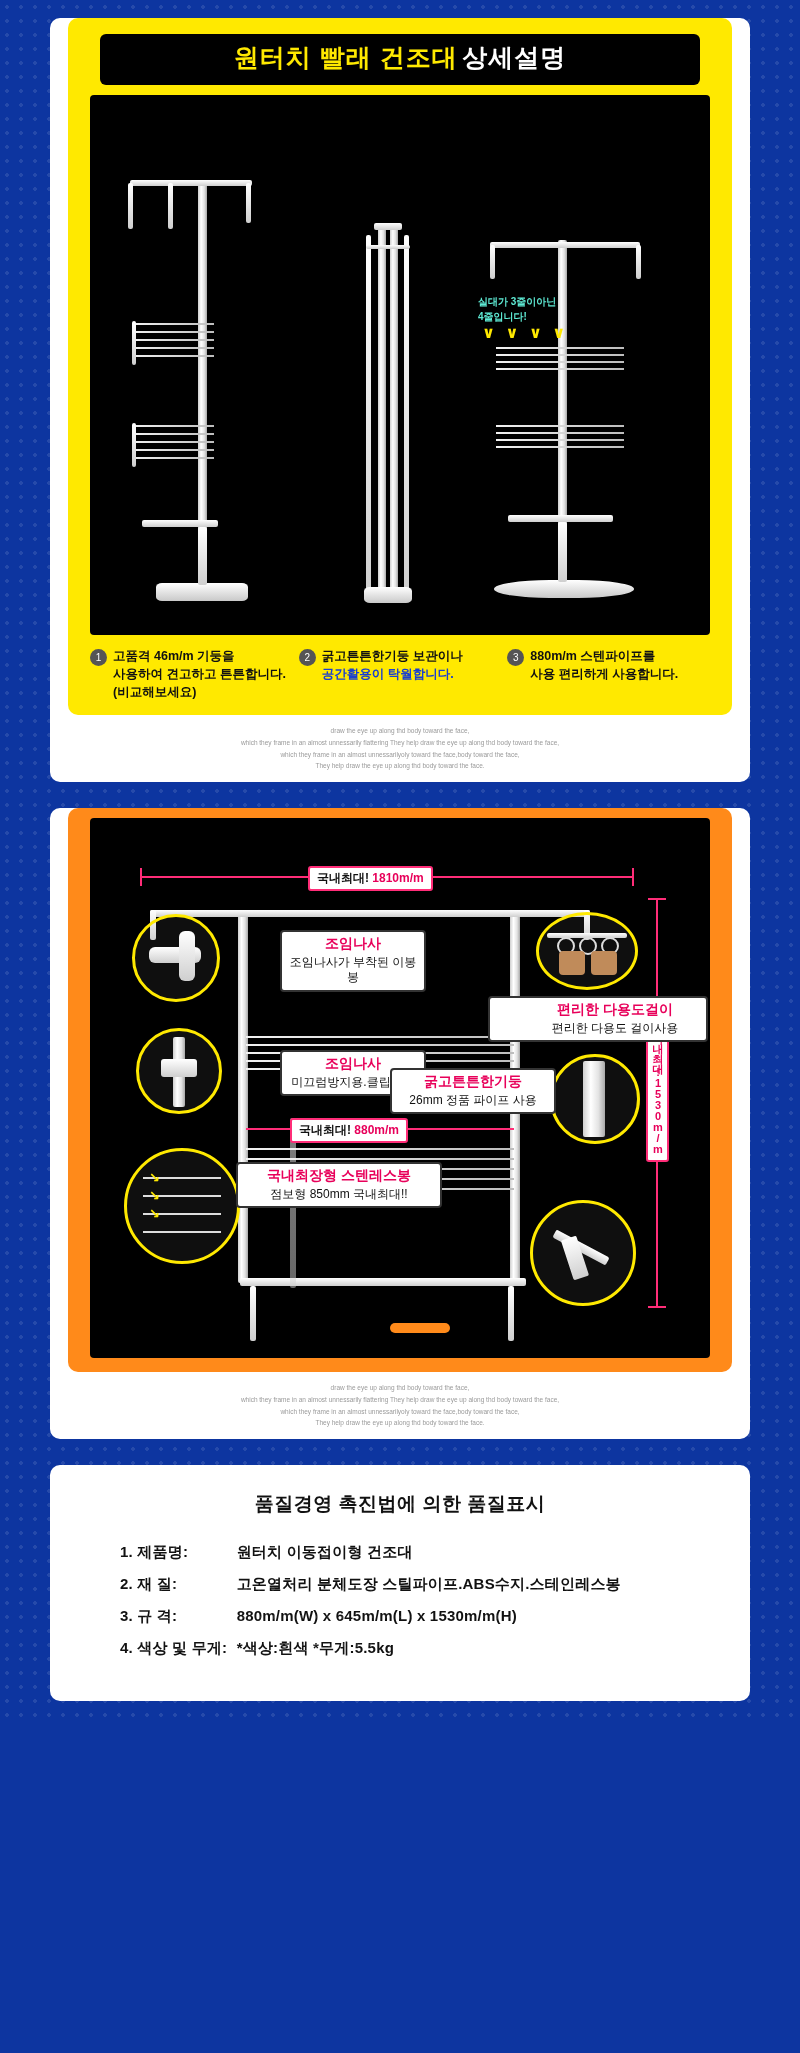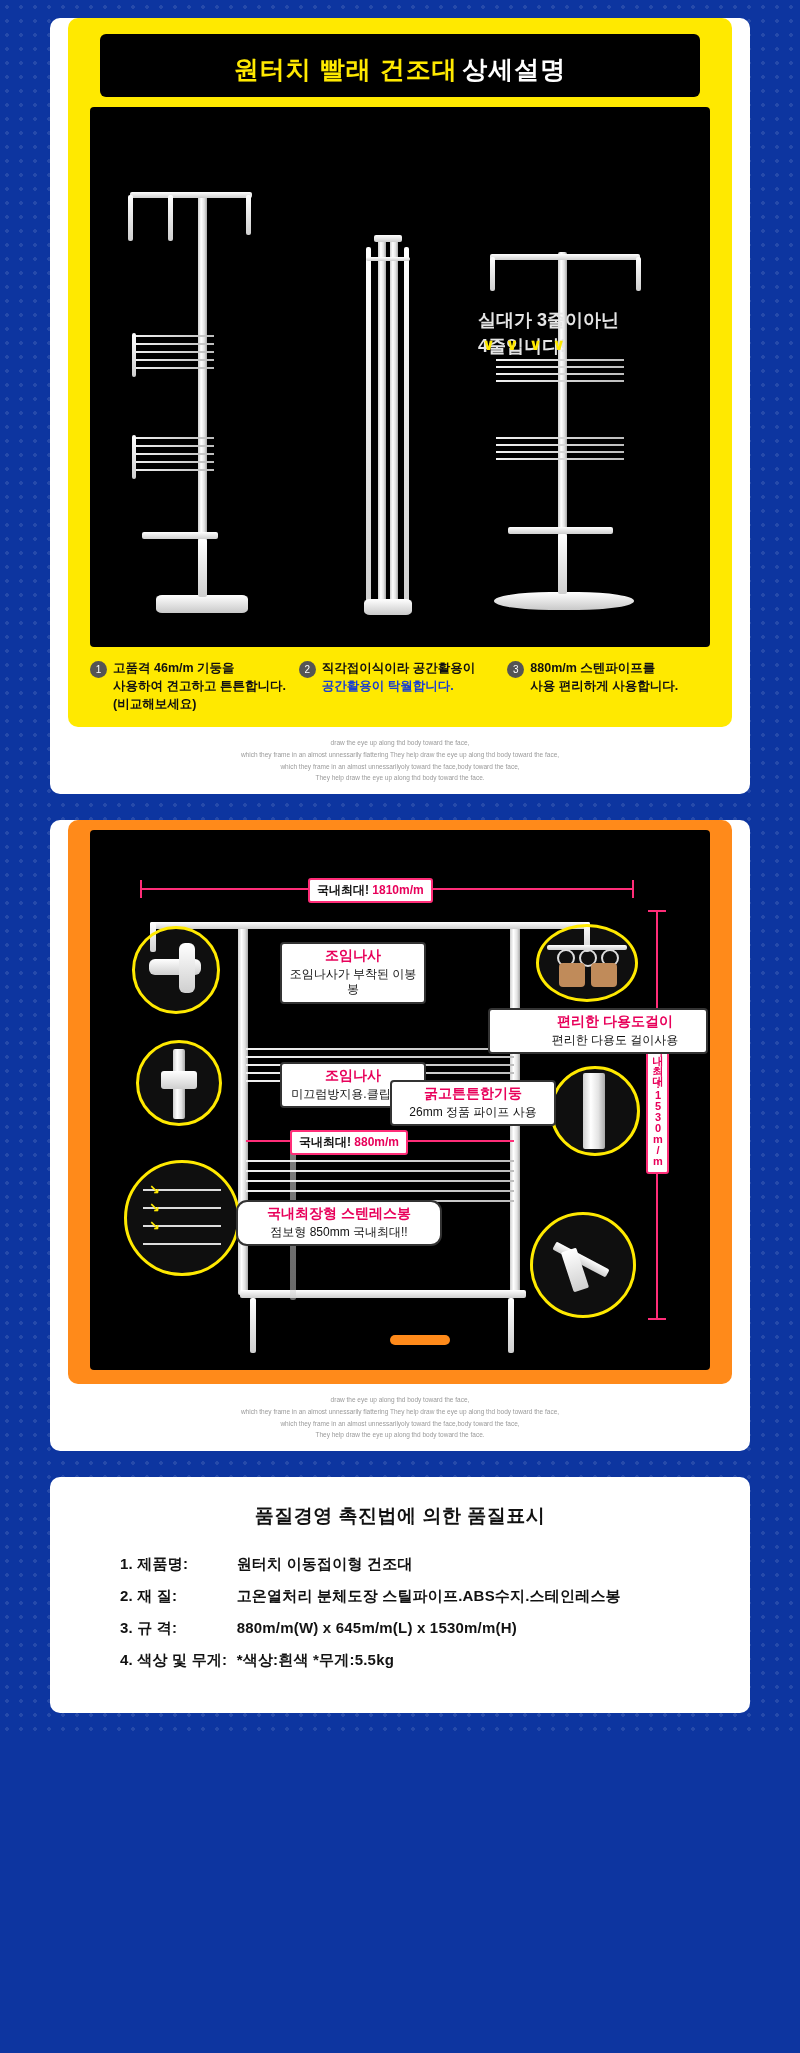--- a/index.html
+++ b/index.html
@@ -2,31 +2,31 @@
 <html><head>
 <meta charset="utf-8">
 <style>
   html,body{margin:0;padding:0;background:#0d35a0;}
   body{width:800px;font-family:"Liberation Sans","DejaVu Sans",sans-serif;}
   .page{width:800px;background:#0d35a0;position:relative;overflow:hidden;}
   .dots{position:absolute;inset:0;background-image:radial-gradient(circle, rgba(255,255,255,0.10) 1.6px, transparent 1.7px);background-size:14px 14px;pointer-events:none;}
   .card1{width:700px;margin:0 auto;background:#fff;border-radius:10px;padding:0 0 10px 0;position:relative;}
   .sect1wrap{padding-top:18px;}
   .yellowbox{width:664px;margin:0 auto;background:#ffe900;border-radius:10px;padding:10px 0 14px 0;}
-  .title-bar{width:600px;margin:6px auto 10px auto;background:#000;border-radius:6px;text-align:center;padding:19px 0 11px 0;}
+  .title-bar{width:600px;margin:6px auto 10px auto;background:#000;border-radius:6px;text-align:center;padding:7px 0 11px 0;}
   .title-bar .t1{color:#ffe900;font-size:25px;font-weight:bold;letter-spacing:1px;}
   .title-bar .t2{color:#fff;font-size:25px;font-weight:bold;letter-spacing:1px;}
   .blackbox{width:620px;margin:0 auto;background:#000;border-radius:4px;position:relative;height:540px;overflow:hidden;}
   .pole{position:absolute;background:linear-gradient(90deg,#cfcfcf,#ffffff 35%,#e3e3e3 70%,#a9a9a9);border-radius:2px;}
   .bar{position:absolute;background:linear-gradient(180deg,#fff,#cfcfcf);border-radius:2px;}
   .shelf{position:absolute;background:rgba(255,255,255,0.0);}
   .shelf i{position:absolute;left:0;right:0;height:2px;background:linear-gradient(90deg,#f2f2f2,#bdbdbd);display:block;}
   .base{position:absolute;background:linear-gradient(180deg,#ffffff,#c9c9c9);border-radius:6px/4px;}
 
-  .callout{position:absolute;color:#e5e5e5;font-size:18px;font-weight:bold;line-height:1.45;}
+  .callout{position:absolute;color:#5eead4;font-size:10px;font-weight:bold;line-height:1.45;}
   .arrowsY{position:absolute;color:#ffe900;font-size:16px;line-height:11px;font-weight:bold;}
 
   .feats{display:flex;width:620px;margin:12px auto 0 auto;gap:6px;}
   .feat{flex:1;display:flex;gap:6px;align-items:flex-start;}
   .num{flex:0 0 auto;width:17px;height:17px;border-radius:50%;background:#555;color:#fff;font-size:10px;line-height:17px;text-align:center;margin-top:2px;}
   .ftxt{font-size:12.5px;font-weight:bold;color:#111;line-height:1.45;}
   .ftxt .blue{color:#1a3fd0;}
   .fineprint{width:640px;margin:10px auto 0 auto;text-align:center;color:#9a9a9a;font-size:6.5px;line-height:1.8;}
 
   
@@ -140,21 +140,21 @@
             <div class="num">1</div>
             <div class="ftxt">
               <div>고품격 46m/m 기둥을</div>
               <div>사용하여 견고하고 튼튼합니다.</div>
               <div>(비교해보세요)</div>
             </div>
           </div>
           <div class="feat">
             <div class="num">2</div>
             <div class="ftxt">
-              <div>직각접이식이라 공간활용이</div>
+              <div>굵고튼튼한기둥 보관이나</div>
               <div class="blue">공간활용이 탁월합니다.</div>
             </div>
           </div>
           <div class="feat">
             <div class="num">3</div>
             <div class="ftxt">
               <div>880m/m 스텐파이프를</div>
               <div>사용 편리하게 사용합니다.</div>
             </div>
           </div>
@@ -267,21 +267,21 @@
             <span class="ts">편리한 다용도 걸이사용</span>
           </div>
           <div class="tagbox" style="left:190px;top:232px;width:130px;">
             <span class="tt">조임나사</span>
             <span class="ts">미끄럼방지용.클립장착</span>
           </div>
           <div class="tagbox" style="left:300px;top:250px;width:150px;">
             <span class="tt">굵고튼튼한기둥</span>
             <span class="ts">26mm 정품 파이프 사용</span>
           </div>
-          <div class="tagbox" style="left:146px;top:370px;width:190px;border-radius:11px;">
+          <div class="tagbox" style="left:146px;top:344px;width:190px;">
             <span class="tt">국내최장형 스텐레스봉</span>
             <span class="ts">점보형 850mm 국내최대!!</span>
           </div>
 
         </div>
       </div>
 
       <div class="fineprint">
         <div>draw the eye up along thd body toward the face,</div>
         <div>which they frame in an almost unnessarily flattering They help draw the eye up along thd body toward the face,</div>

